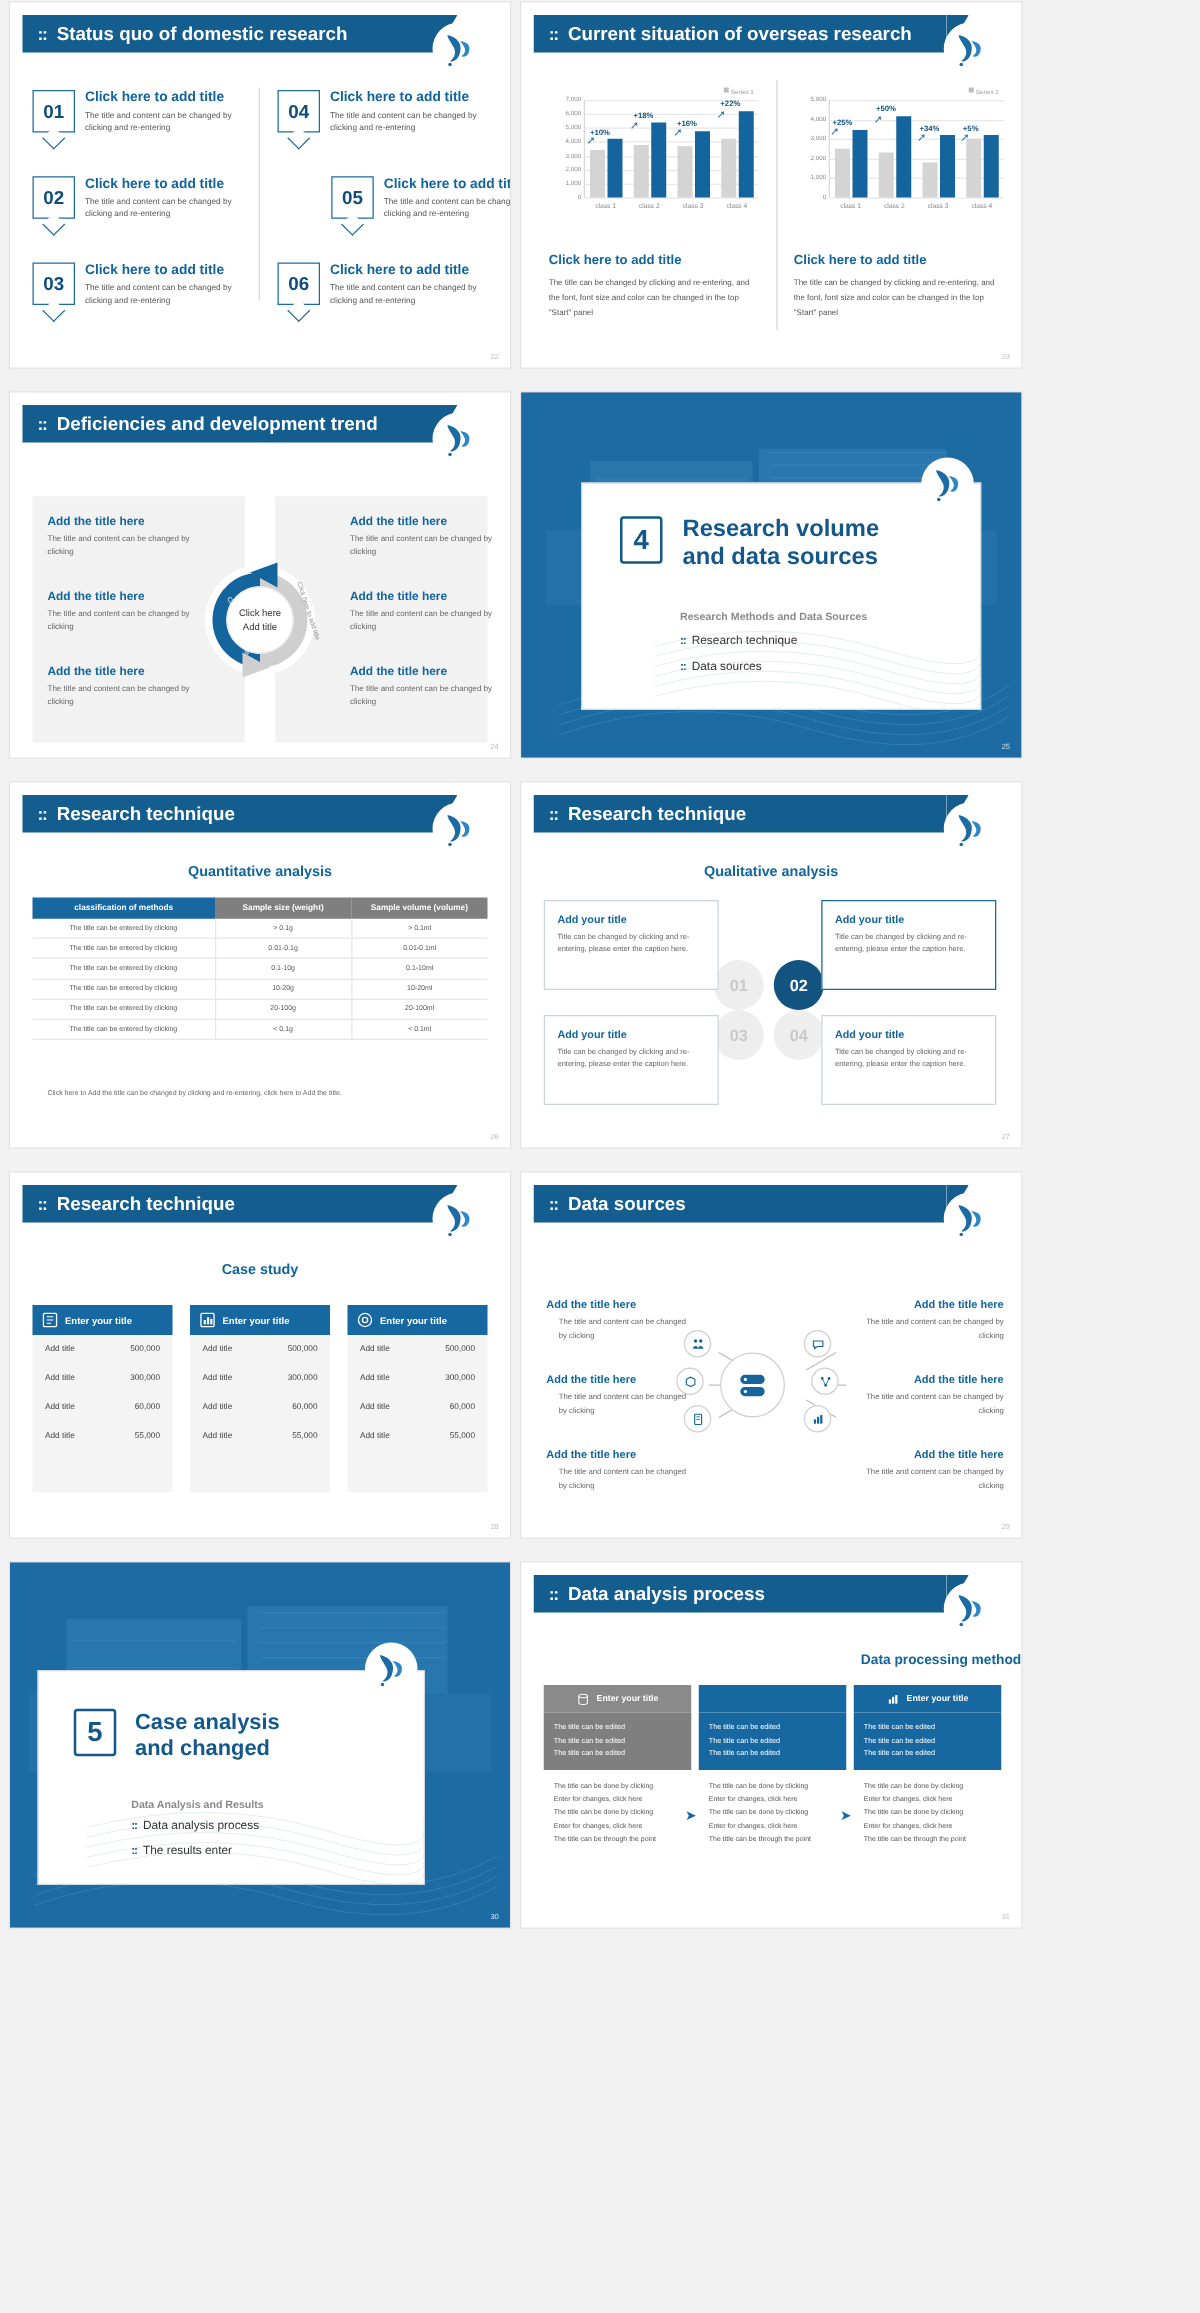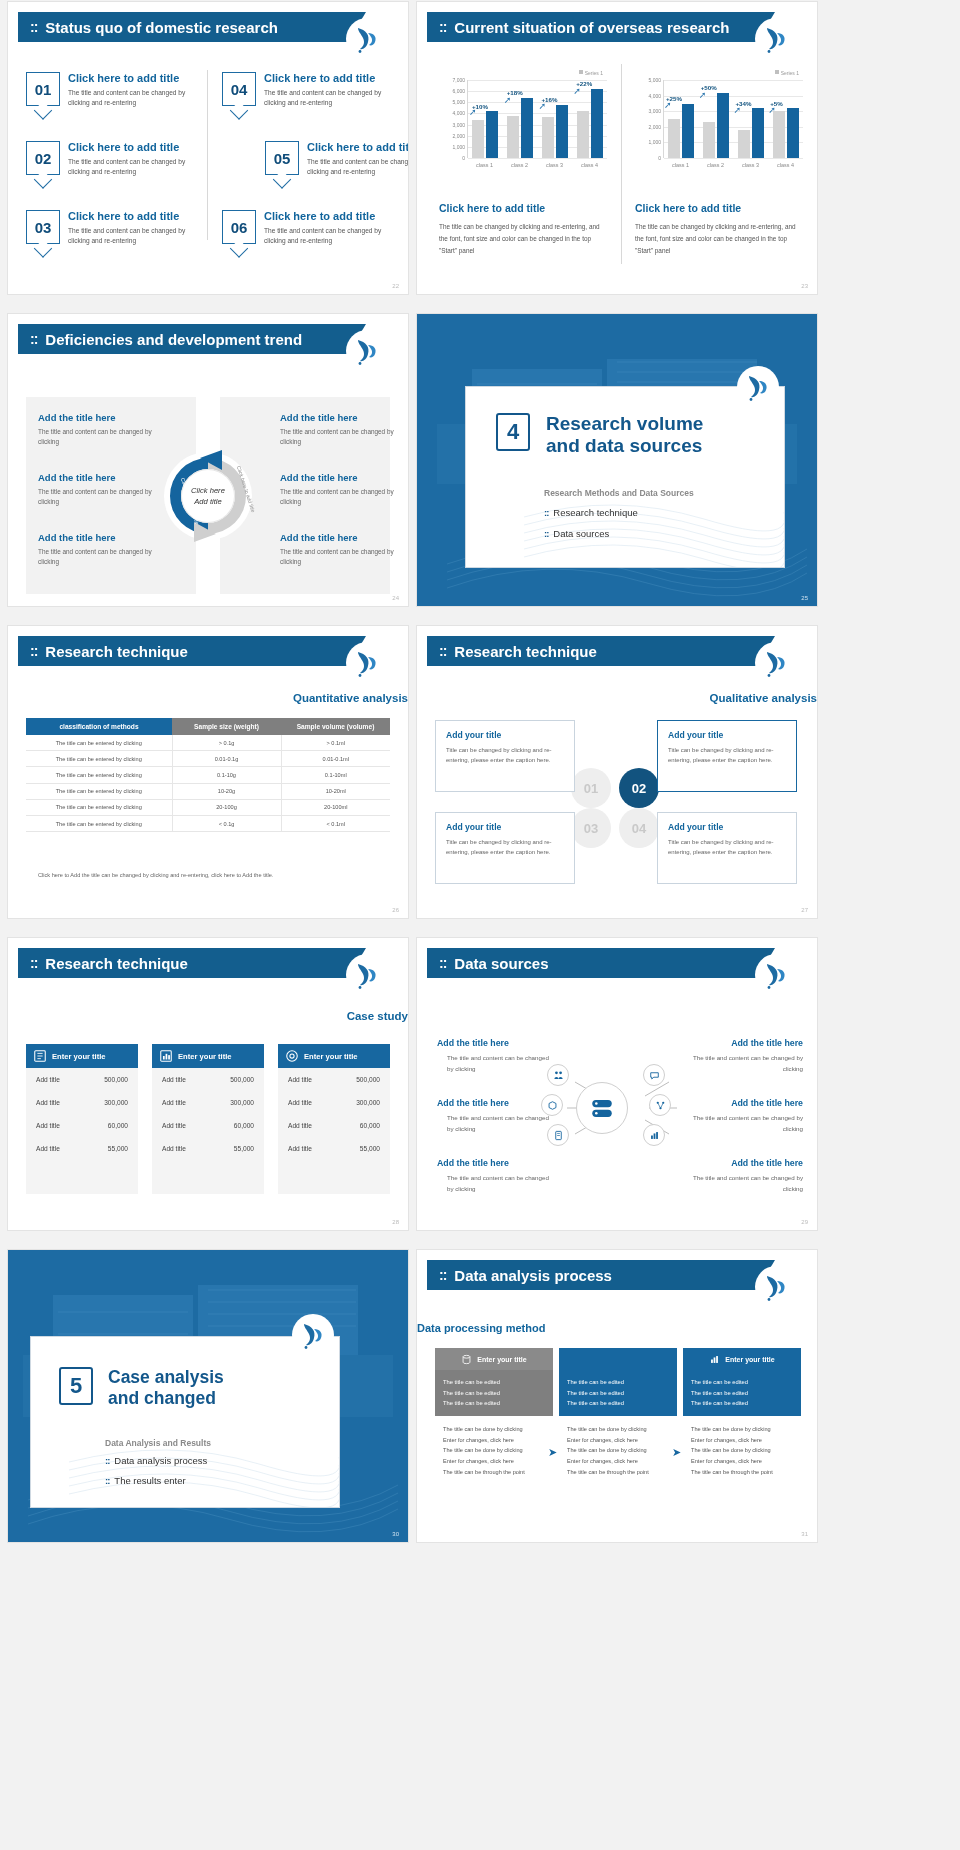--- a/index.html
+++ b/index.html
@@ -78,32 +78,32 @@
   .capt p { font-size:6.4px; color:#555; line-height:1.85; }
 
   
   .sidecard{ position:absolute; background:#f2f2f2; }
   .sideitem h4{ font-size:9.5px; color:#11649c; font-weight:bold; margin-bottom:4px;}
   .sideitem p { font-size:6.4px; color:#666; line-height:1.6; }
   .cyc { position:absolute; width:96px; height:96px; }
   .cyc .inner{ position:absolute; left:50%; top:50%; transform:translate(-50%,-50%);
     width:52px;height:52px;border-radius:50%;background:#fff;box-shadow:0 0 0 1px #e7e7e7;
     display:flex;flex-direction:column;align-items:center;justify-content:center;}
-  .cyc .inner span{ font-size:7.6px; color:#333; line-height:1.45;font-style:italic;}
+  .cyc .inner span{ font-size:7.6px; color:#333; line-height:1.45;}
   .cyclabel{ position:absolute; font-size:5.2px; color:#fff; white-space:nowrap;}
   .cover-card{ position:absolute; background:#fff; border:1px solid #cfd9e2; }
   .cover-num{ width:34px;height:38px;border:2px solid #13578b;color:#13578b;
      font-size:22px;font-weight:bold;display:flex;align-items:center;justify-content:center;border-radius:3px;}
   .cover-h{ font-size:19px; font-weight:bold; color:#13578b; line-height:1.18;}
   .cover-sub{ font-size:8.5px;color:#8a8a8a;font-weight:bold;margin-top:9px;}
   .cover-li{ font-size:9.5px;color:#333;margin-top:8px;}
   .cover-li b{ color:#13578b; margin-right:5px; letter-spacing:-1px;}
 
   
-  .tbl-title{ position:absolute; font-size:11.5px; font-weight:bold; color:#11649c; text-align:right; }
+  .tbl-title{ position:absolute; font-size:11.5px; font-weight:bold; color:#11649c; text-align:center; }
   table.qt { position:absolute; border-collapse:collapse; }
   table.qt th{ font-size:6.6px; color:#fff; font-weight:bold; padding:5px 3px; text-align:center;}
   table.qt th.c1{ background:#1767a0; }
   table.qt th.c2, table.qt th.c3{ background:#7f7f7f; }
   table.qt td{ font-size:5.6px; color:#555; padding:4.6px 3px; text-align:center; border-bottom:1px solid #e6e6e6;}
   table.qt tr td:first-child{ border-right:1px solid #e6e6e6; }
   table.qt tr td:nth-child(2){ border-right:1px solid #e6e6e6; }
   .foot-note{ position:absolute; font-size:5.6px; color:#666; }
 
   
@@ -125,21 +125,21 @@
 
   
   .ds-item h4{ font-size:8.8px; color:#11649c; font-weight:bold; margin-bottom:5px;}
   .ds-item p { font-size:6.2px; color:#666; line-height:1.7;}
   .hub{ position:absolute; width:52px;height:52px;border-radius:50%;border:1px solid #cfcfcf;background:#fff;
      display:flex;align-items:center;justify-content:center;}
   .node{ position:absolute; width:22px;height:22px;border-radius:50%;border:1px solid #cfcfcf;background:#fff;
      display:flex;align-items:center;justify-content:center;}
 
   
-  .pm-title{ position:absolute; font-size:11px;font-weight:bold;color:#11649c;text-align:left;}
+  .pm-title{ position:absolute; font-size:11px;font-weight:bold;color:#11649c;text-align:right;}
   .pm-col{ position:absolute; width:118px; }
   .pm-head{ height:22px; display:flex; align-items:center; justify-content:center; gap:5px; color:#fff;}
   .pm-head span{ font-size:7px; font-weight:bold;}
   .pm-head.g{ background:#8a8a8a;}
   .pm-head.b{ background:#1767a0;}
   .pm-body{ padding:7px 8px; }
   .pm-body.g{ background:#7f7f7f;}
   .pm-body.b{ background:#1767a0;}
   .pm-body p{ font-size:5.8px;color:#fff;line-height:1.85;}
   .pm-list{ padding:8px; }

